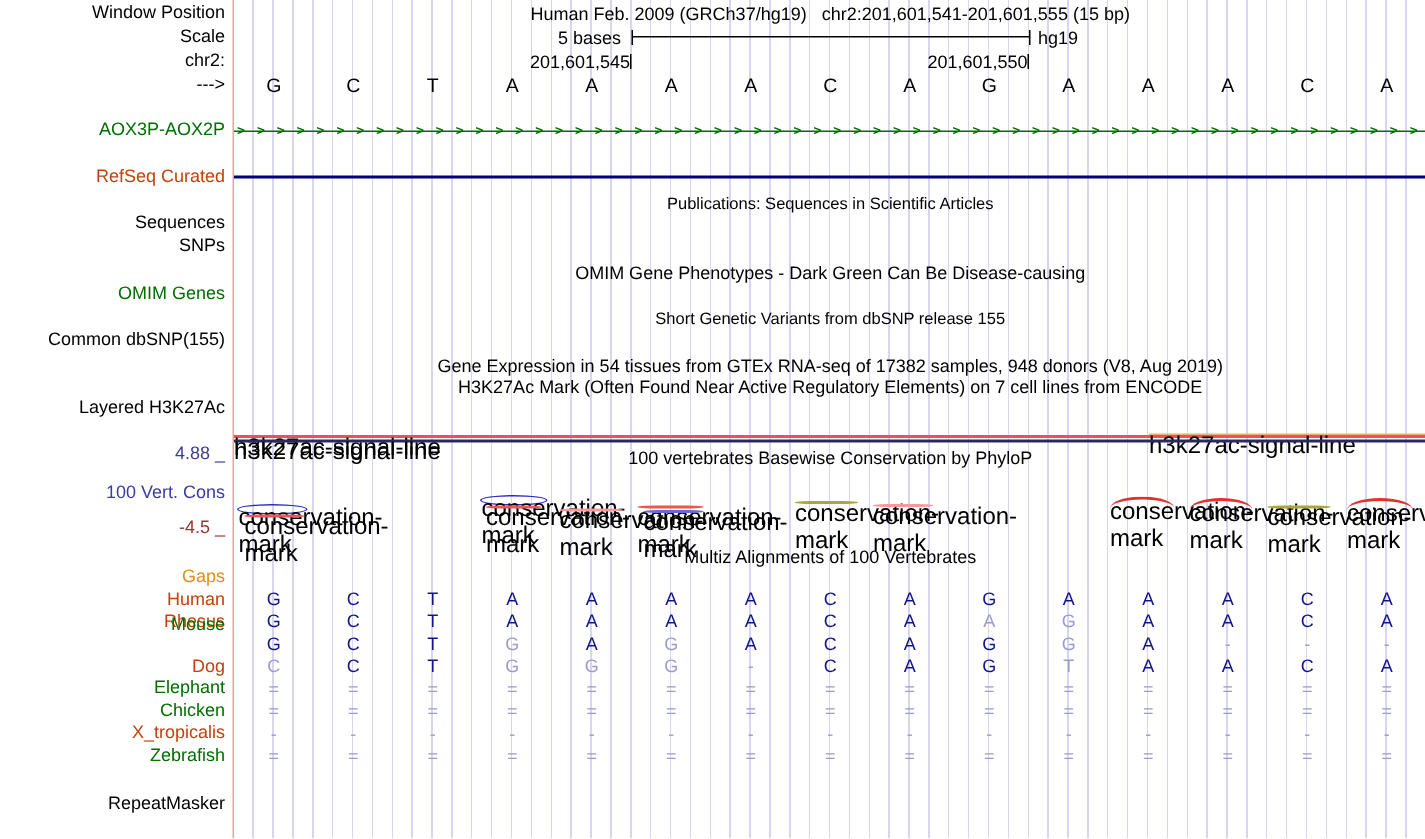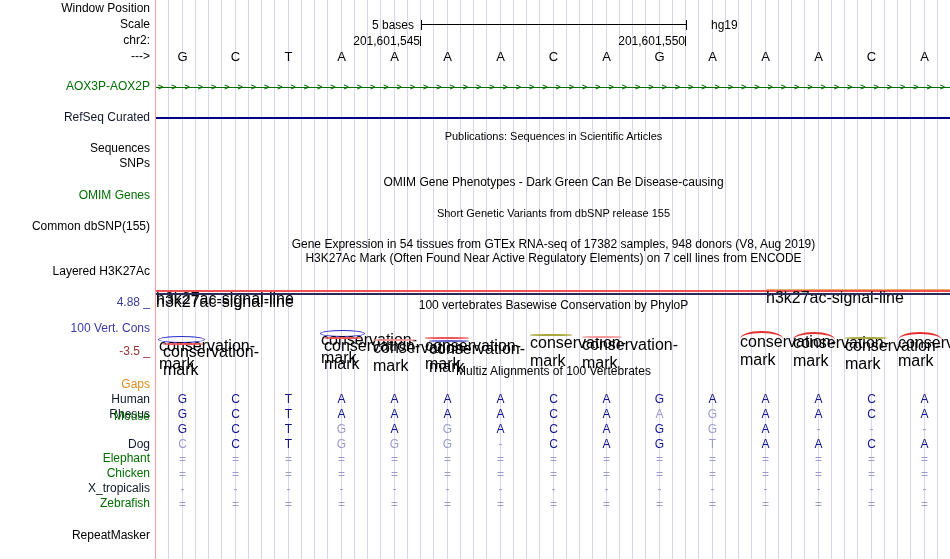--- a/index.html
+++ b/index.html
@@ -2,21 +2,21 @@
 <html><head>
 <meta charset="utf-8">
 <style>
   html,body{margin:0;padding:0;background:#fff;}
   #app{position:relative;width:950px;height:559px;overflow:hidden;
        font-family:"Liberation Sans",sans-serif;background:#fff;}
   
   .lbl{position:absolute;right:800px;font-size:12px;line-height:13px;
        white-space:nowrap;text-align:right;}
   .c-black{color:#000;}
-  .c-navy{color:#0f172a;}
+  .c-navy{color:#c2410c;}
   .c-green{color:#006e00;}
   .c-blue{color:#3a3aa8;}
   .c-orange{color:#df8d1e;}
   .c-dred{color:#993333;}
   .c-consmax{color:#3c3c96;}
   
   #track{position:absolute;left:155px;top:0;width:795px;height:559px;
          border-left:1px solid #ff9aa0;
          background:repeating-linear-gradient(90deg,
             transparent 0px,transparent 12.3px,#d6d6f0 12.3px,#d6d6f0 13.25px);}
@@ -55,28 +55,29 @@
   <div class="lbl c-black" style="top:50px">---&gt;</div>
   <div class="lbl c-green" style="top:80px">AOX3P-AOX2P</div>
   <div class="lbl c-navy" style="top:111px">RefSeq Curated</div>
   <div class="lbl c-black" style="top:142px">Sequences</div>
   <div class="lbl c-black" style="top:157px">SNPs</div>
   <div class="lbl c-green" style="top:189px">OMIM Genes</div>
   <div class="lbl c-black" style="top:220px">Common dbSNP(155)</div>
   <div class="lbl c-black" style="top:265px">Layered H3K27Ac</div>
   <div class="lbl c-consmax" style="top:296px">4.88 _</div>
   <div class="lbl c-blue" style="top:322px">100 Vert. Cons</div>
-  <div class="lbl c-dred" style="top:345px">-3.5 _</div>
+  <div class="lbl c-dred" style="top:345px">-4.5 _</div>
   <div class="lbl c-black" style="top:529px">RepeatMasker</div>
 
   <div id="track">
 
+    <div class="ctext pre" style="top:2px">Human Feb. 2009 (GRCh37/hg19)   chr2:201,601,541-201,601,555 (15 bp)</div>
     <div class="rtext" style="right:537px;top:18px">5 bases</div>
     <div class="scalebar" style="left:265px;top:20px;width:264px;height:10px"></div>
-    <div class="rtext" style="left:555px;top:18px">hg19</div>
+    <div class="rtext" style="left:536px;top:18px">hg19</div>
     <div class="rtext" style="right:531px;top:34px">201,601,545</div>
     <div class="vtick" style="left:264px;top:36px"></div>
     <div class="rtext" style="right:266px;top:34px">201,601,550</div>
     <div class="vtick" style="left:529px;top:36px"></div>
 
     <div id="seq-row">
         <div class="base" style="left:0px">G</div>
         <div class="base" style="left:53px">C</div>
         <div class="base" style="left:106px">T</div>
         <div class="base" style="left:159px">A</div>

